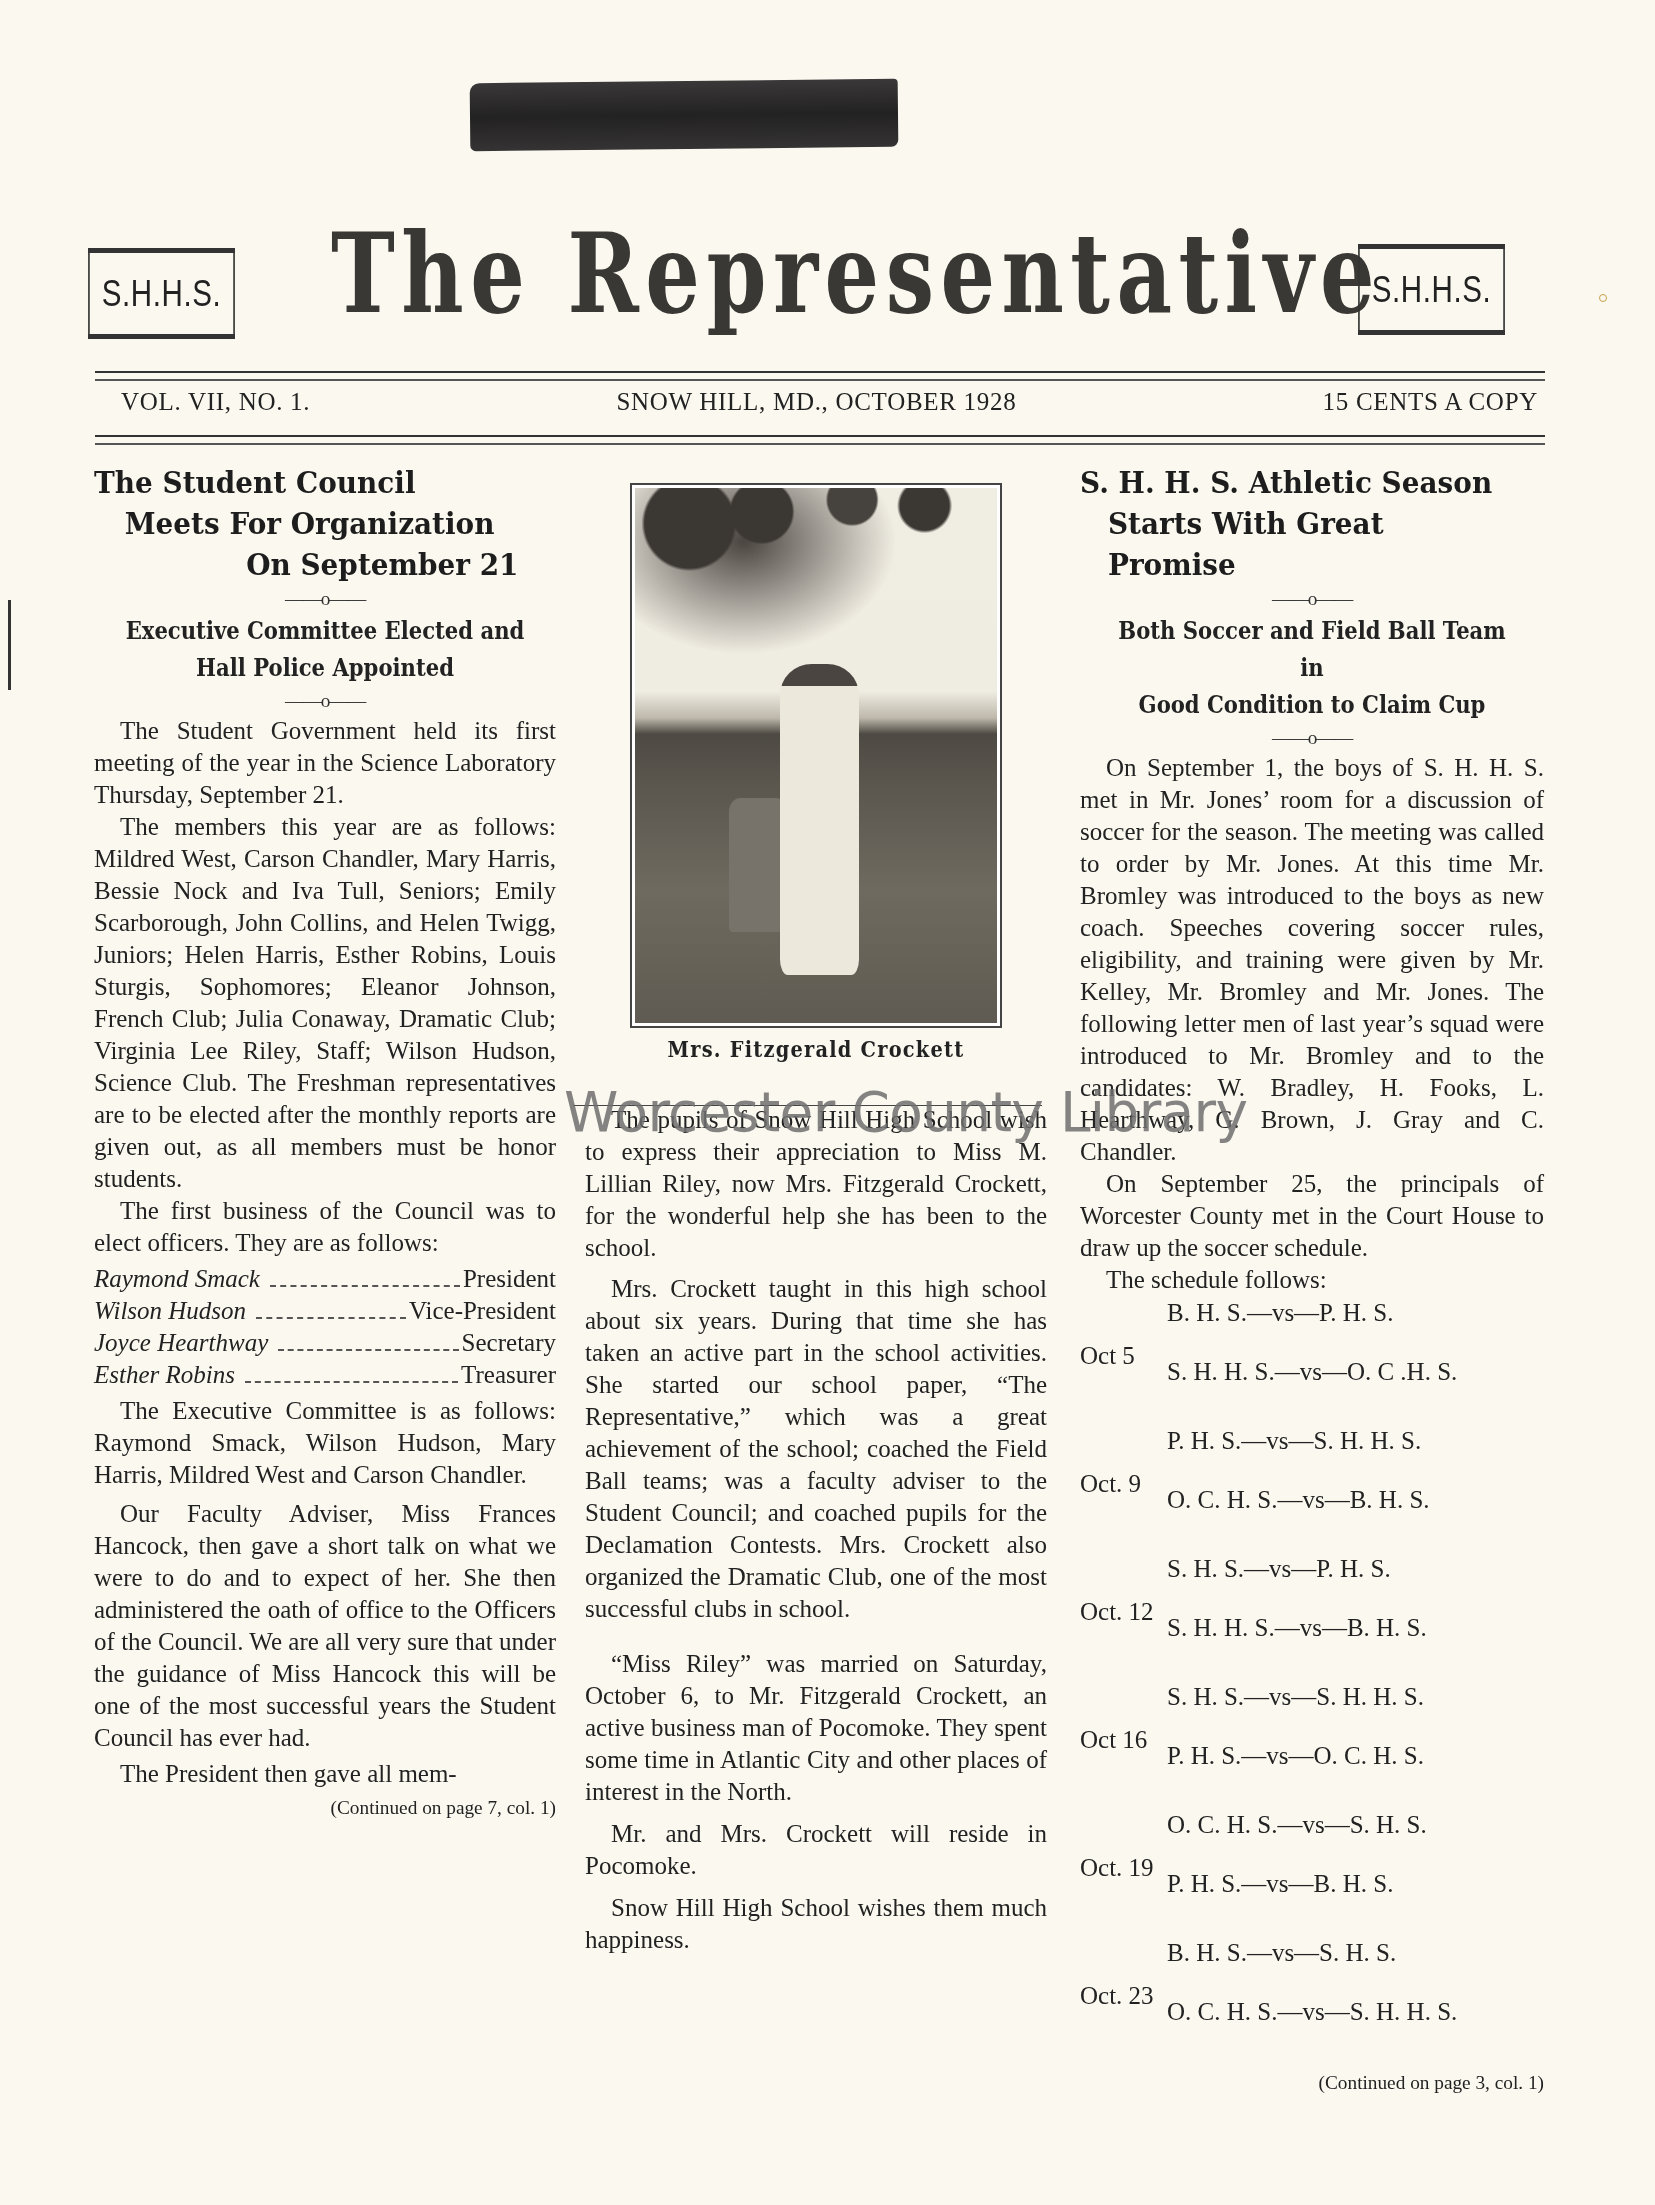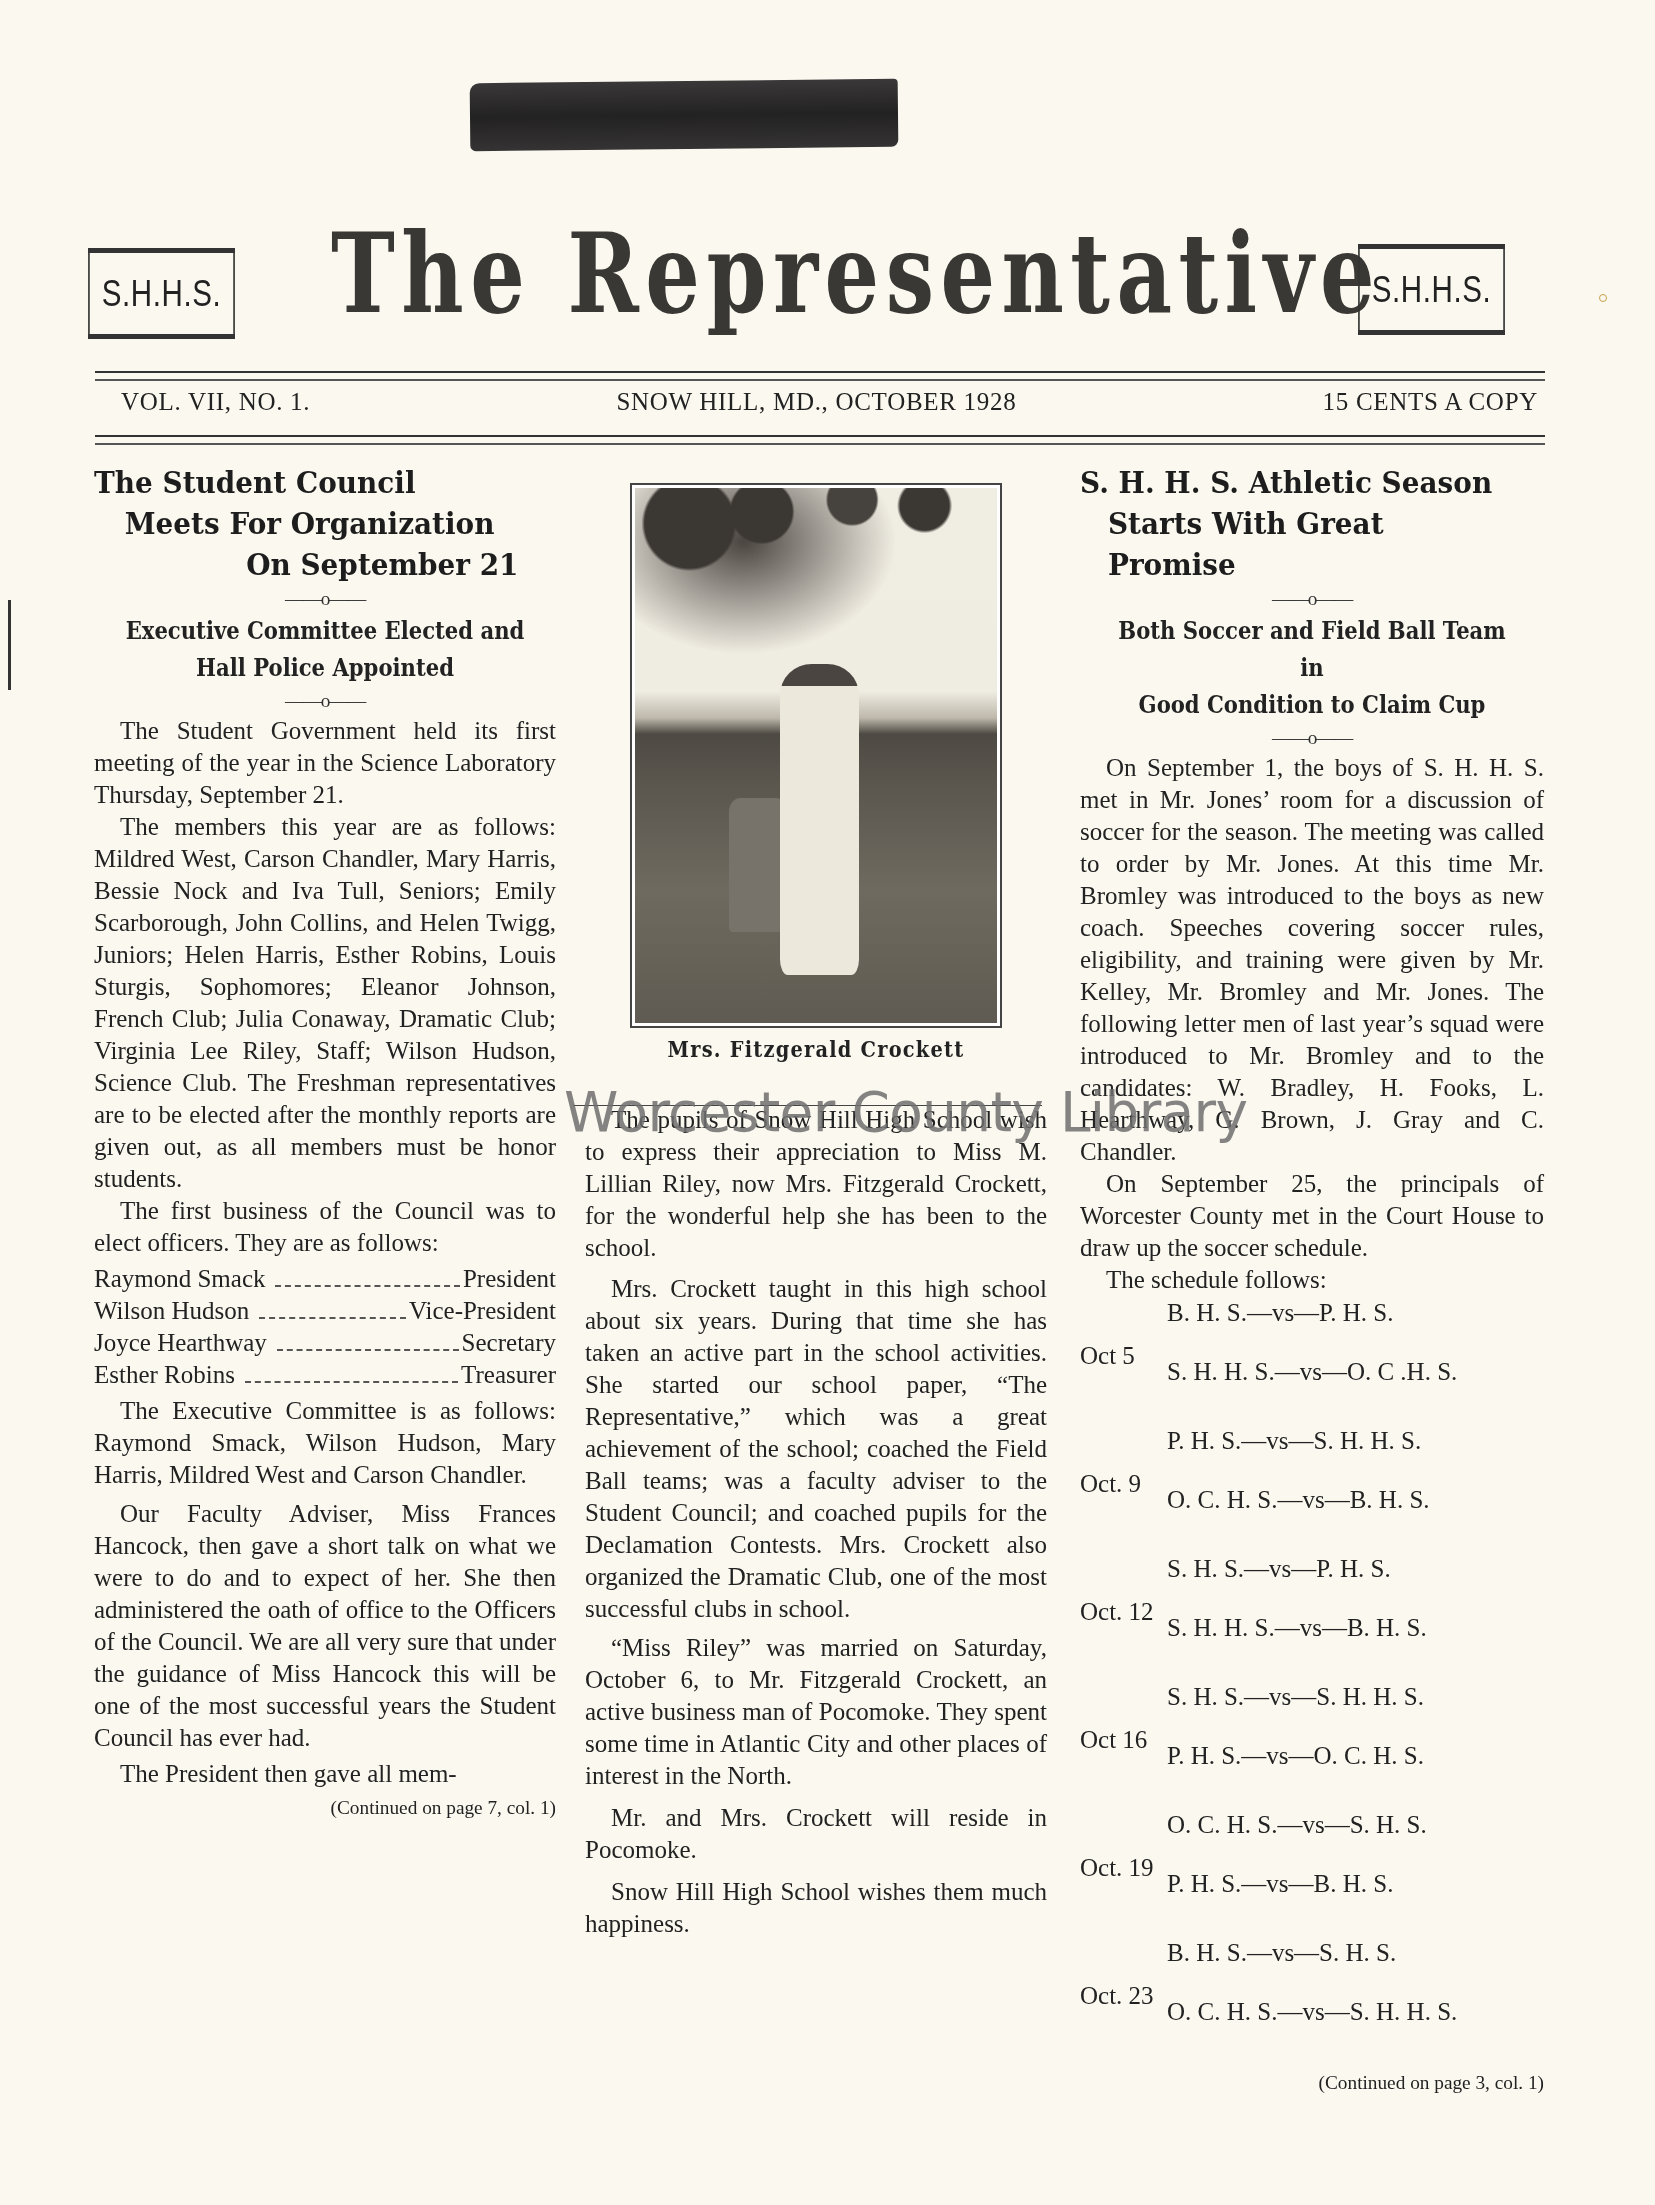--- a/index.html
+++ b/index.html
@@ -67,21 +67,21 @@
   .col-3 .head .l2 { padding-left: 30px; }
   .divider { text-align:center; font-size: 19.3px; line-height: 28px; color:#333; letter-spacing:-1.4px; }
   .subhead {
     text-align:center; font-weight: bold; font-size: 23.5px; line-height: 37px;
     font-family: "DejaVu Serif", serif; color:#222;
     transform: scaleX(0.9);
   }
   p { margin: 0; text-indent: 26px; }
   .officers { margin: 4.1px 0; }
   .officer { display:flex; align-items: baseline; }
-  .officer .name { white-space:nowrap; }
+  .officer .name { white-space:nowrap;font-style:italic; }
   .officer .leader { flex:1; border-bottom: 2.1px dashed #555; margin: 0 2.8px 7px 9.7px; height: 0; }
   .officer .role { white-space:nowrap; }
   .cont { text-align:right; font-size: 19.3px; line-height: 28px; margin-top: 4px; }
 
   .photo-frame {
     margin: 21px auto 0; width: 372px; height: 545px;
     border: 2.1px solid #444; padding: 2.8px; box-sizing: border-box; background:#fff;
   }
   .photo {
     width: 100%; height: 100%; position: relative; overflow: hidden;
@@ -182,21 +182,21 @@
     <div class="photo">
       <div class="foliage"></div>
       <div class="stump"></div>
       <div class="person"></div>
     </div>
   </div>
   <div class="caption">Mrs. Fitzgerald Crockett</div>
   <div style="height:40px"></div>
   <p>The pupils of Snow Hill High School wish to express their appreciation to Miss M. Lillian Riley, now Mrs. Fitzgerald Crockett, for the wonderful help she has been to the school.</p>
   <p style="margin-top:9.7px">Mrs. Crockett taught in this high school about six years. During that time she has taken an active part in the school activities. She started our school paper, “The Representative,” which was a great achievement of the school; coached the Field Ball teams; was a faculty adviser to the Student Council; and coached pupils for the Declamation Contests. Mrs. Crockett also organized the Dramatic Club, one of the most successful clubs in school.</p>
-  <p style="margin-top:7px">“Miss Riley” was married on Saturday, October 6, to Mr. Fitzgerald Crockett, an active business man of Pocomoke. They spent some time in Atlantic City and other places of interest in the North.</p>
+  <p style="margin-top:23px">“Miss Riley” was married on Saturday, October 6, to Mr. Fitzgerald Crockett, an active business man of Pocomoke. They spent some time in Atlantic City and other places of interest in the North.</p>
   <p style="margin-top:9.7px">Mr. and Mrs. Crockett will reside in Pocomoke.</p>
   <p style="margin-top:9.7px">Snow Hill High School wishes them much happiness.</p>
 </div>
 
 <div class="col col-3">
   <div class="head">
     <span>S. H. H. S. Athletic Season</span>
     <span class="l2">Starts With Great Promise</span>
   </div>
   <div class="divider">——o——</div>

